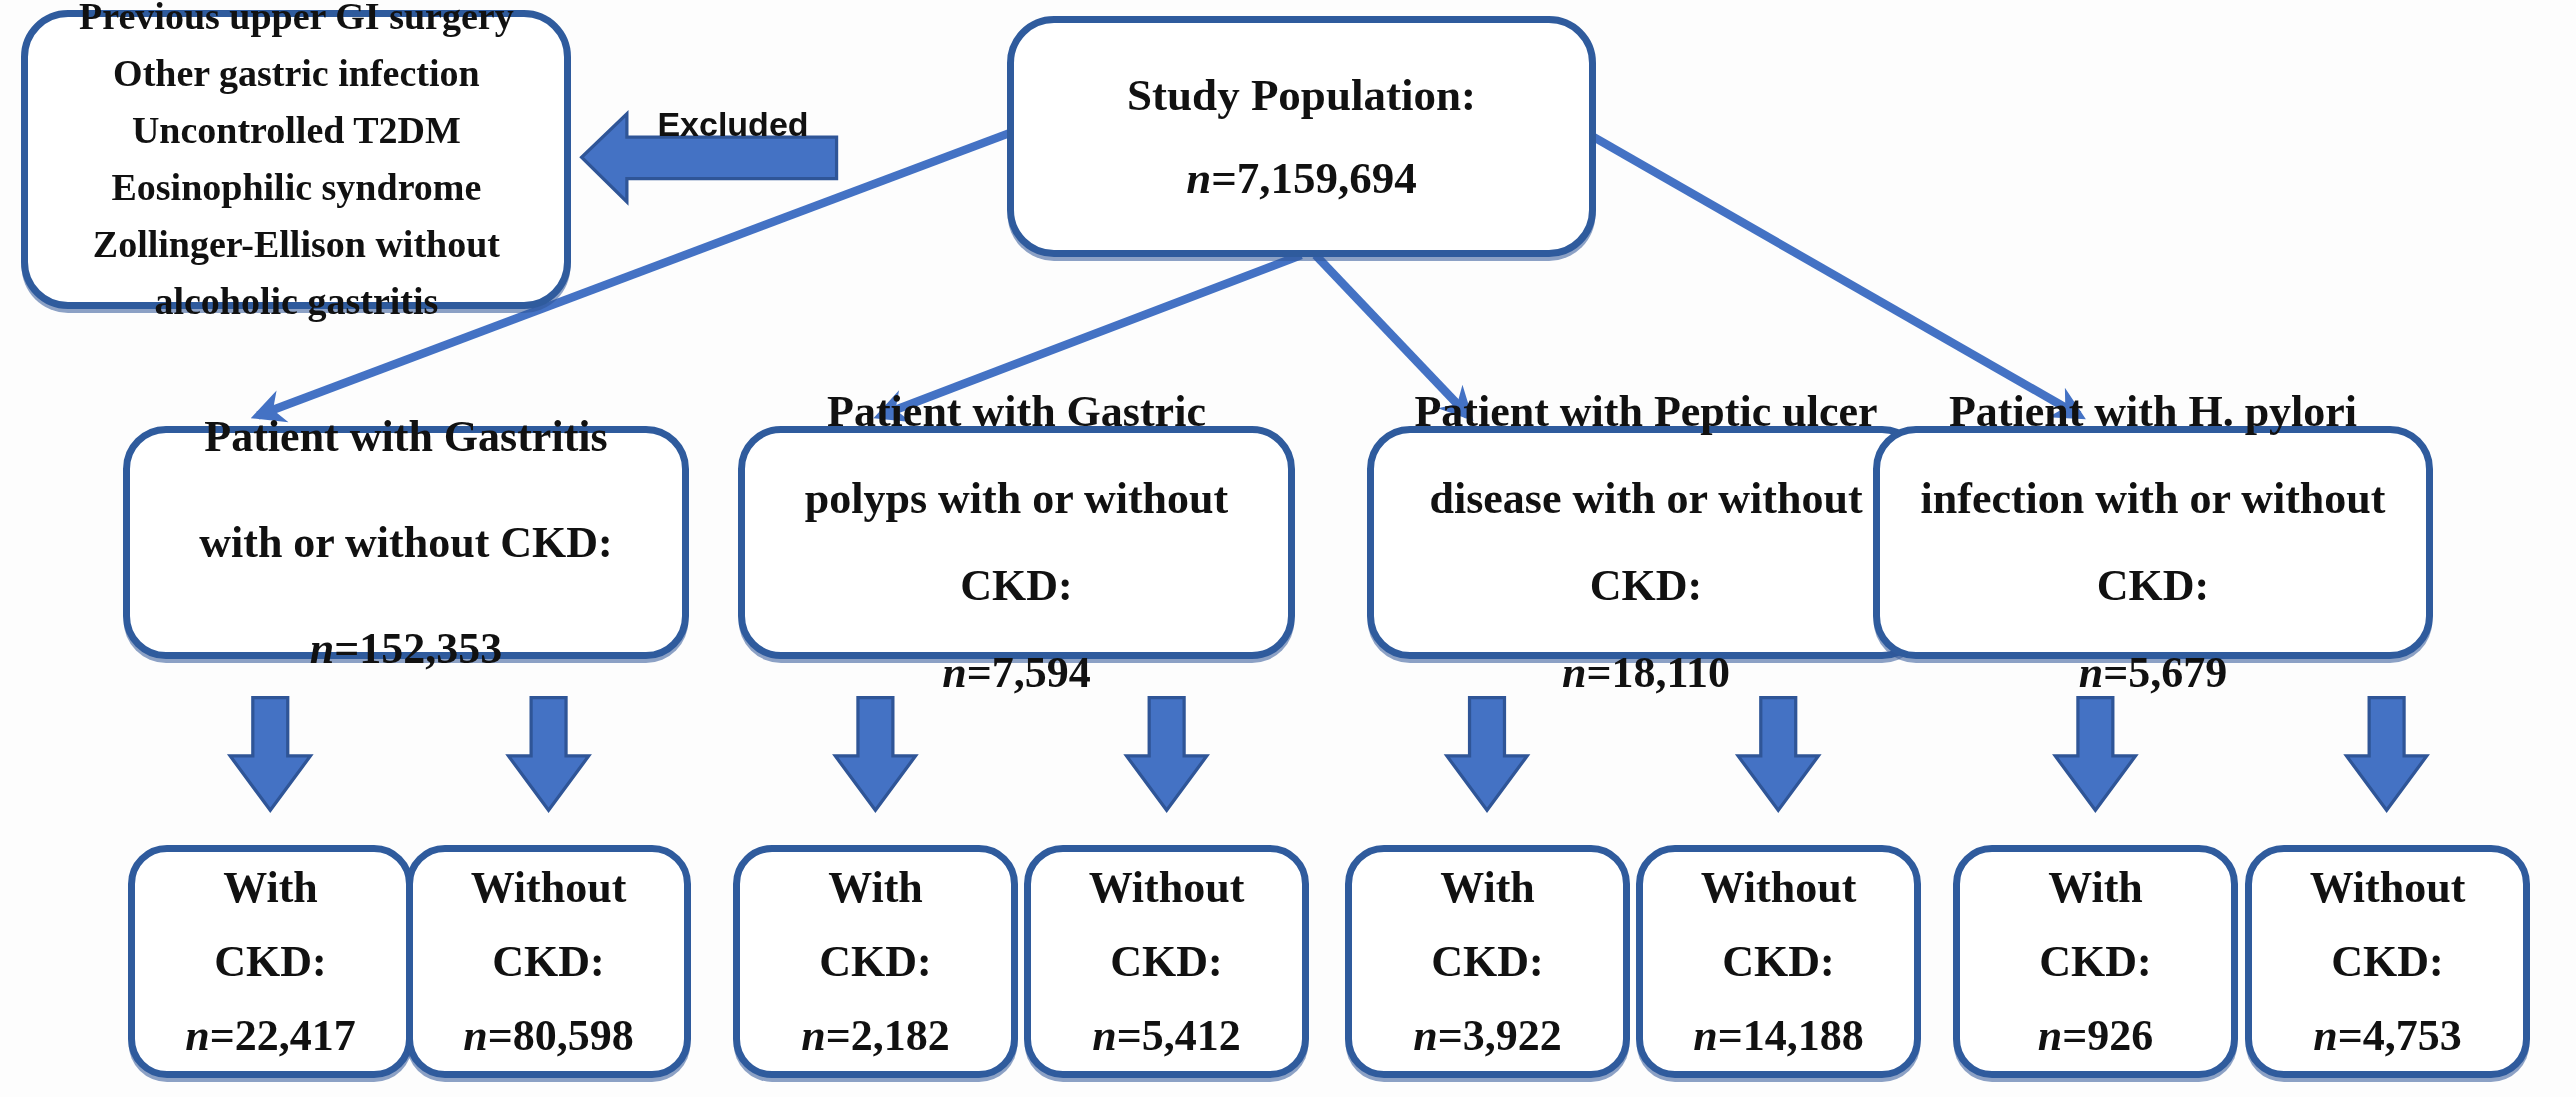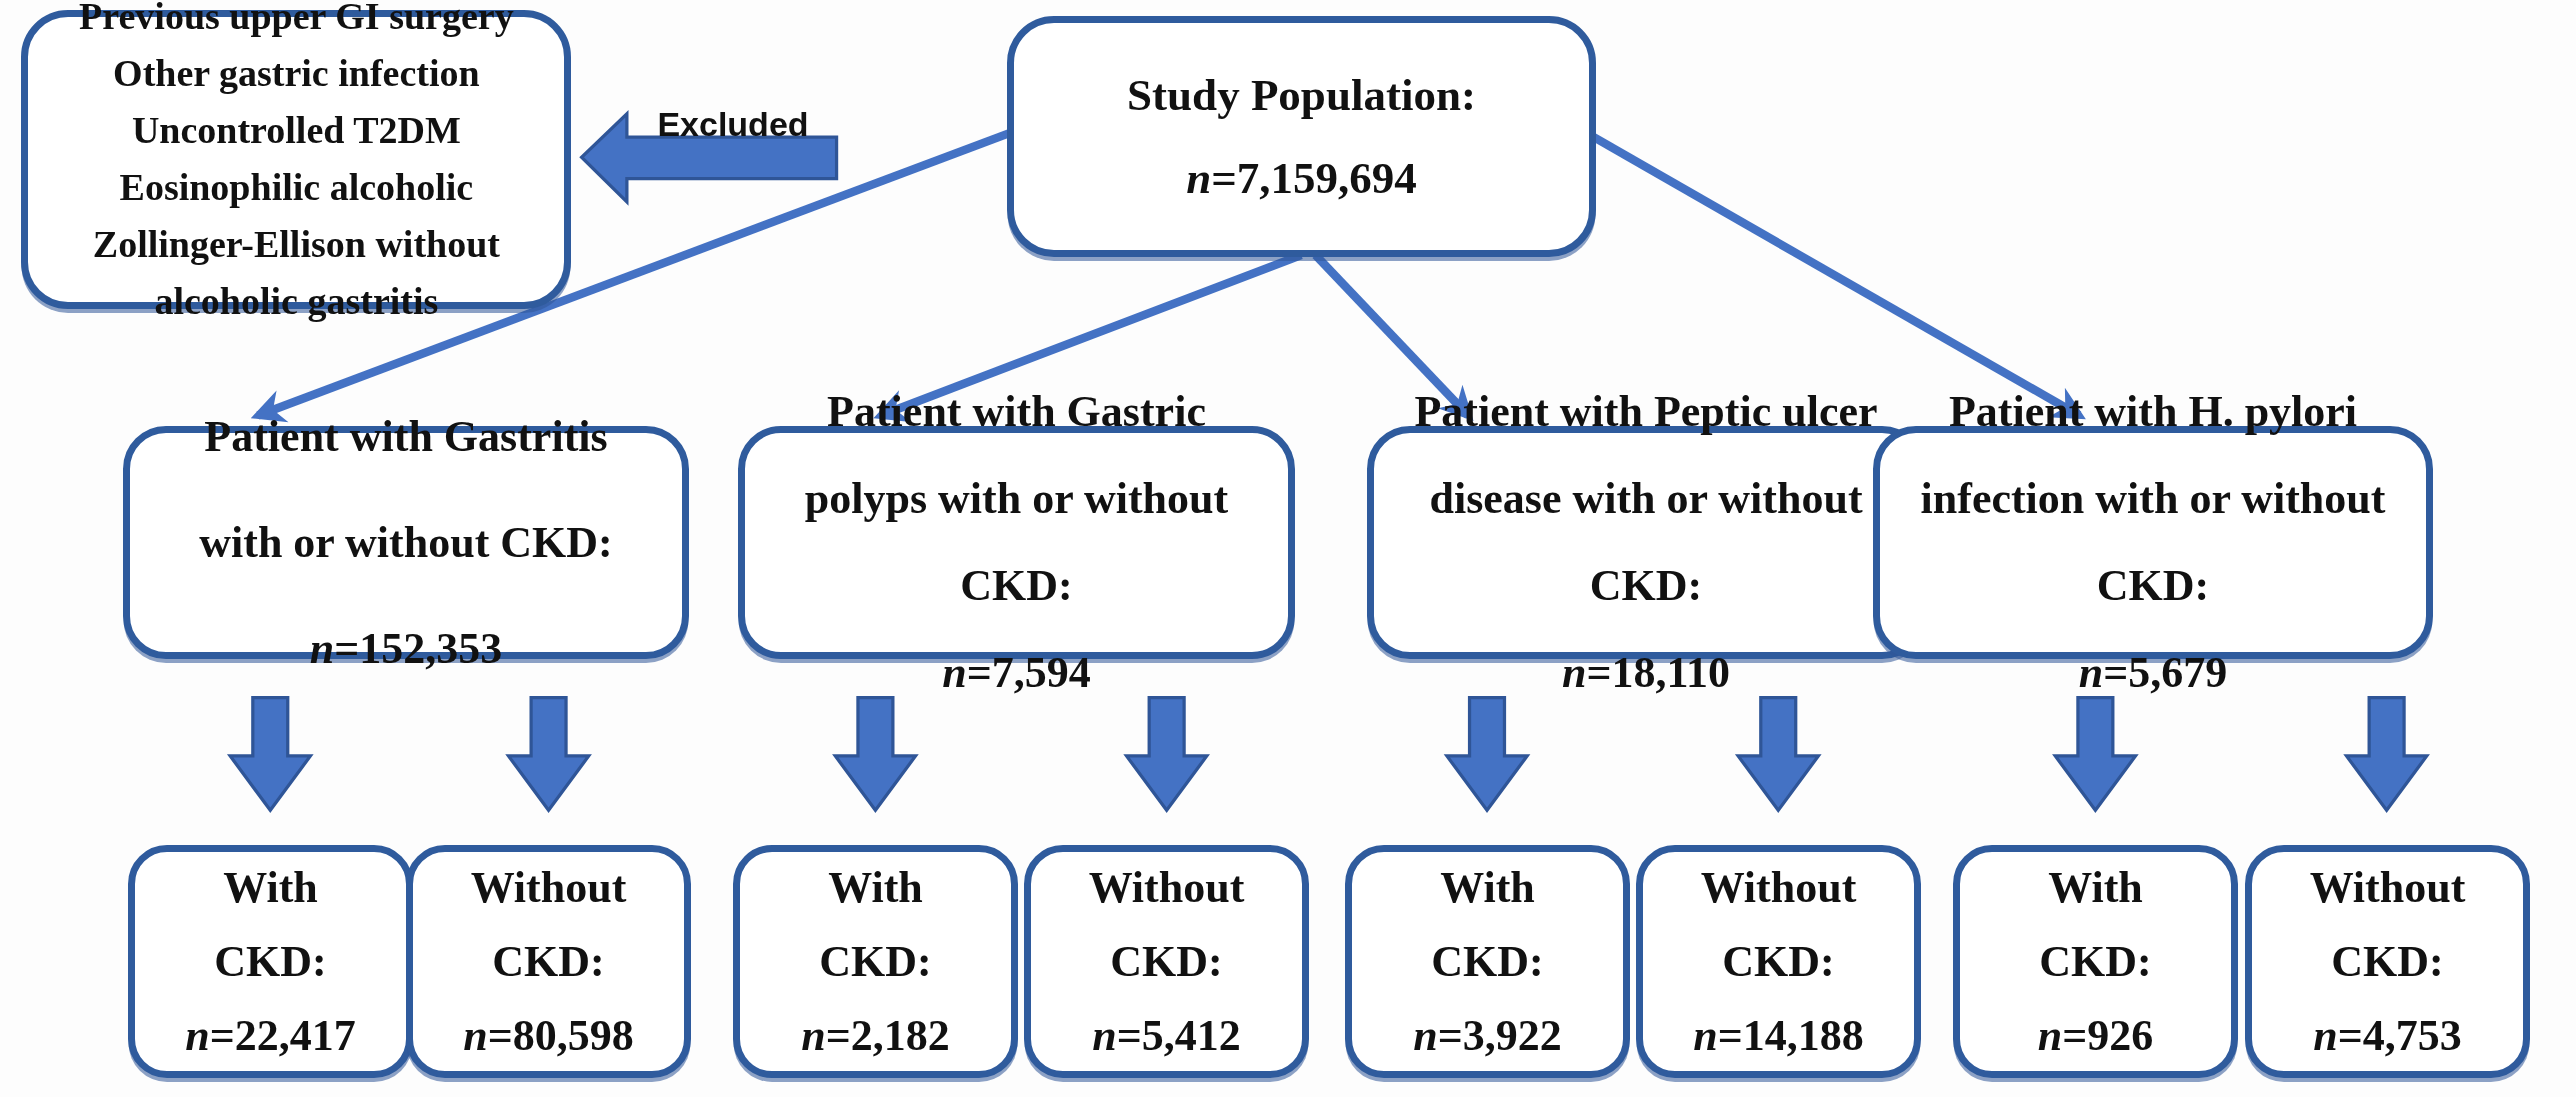--- a/index.html
+++ b/index.html
@@ -87,21 +87,21 @@
     <polygon class="block" points="2270,1078 2324,1078 2324,1168 2359,1168 2297,1252 2235,1168 2270,1168"></polygon>
     <polygon class="block" points="2720,1078 2774,1078 2774,1168 2809,1168 2747,1252 2685,1168 2720,1168"></polygon>
     <polygon class="block" points="3210,1078 3264,1078 3264,1168 3299,1168 3237,1252 3175,1168 3210,1168"></polygon>
     <polygon class="block" points="3660,1078 3714,1078 3714,1168 3749,1168 3687,1252 3625,1168 3660,1168"></polygon>
   </svg>
 
   <div class="box exclusion">
     <div class="line">Previous upper GI surgery</div>
     <div class="line">Other gastric infection</div>
     <div class="line">Uncontrolled T2DM</div>
-    <div class="line">Eosinophilic alcoholic</div>
+    <div class="line">Eosinophilic syndrome</div>
     <div class="line">Zollinger-Ellison without</div>
     <div class="line">alcoholic gastritis</div>
   </div>
 
   <div class="excluded-label">Excluded</div>
 
   <div class="box study">
     <div class="line">Study Population:</div>
     <div class="line"><span class="it">n</span><span>=7,159,694</span></div>
   </div>

